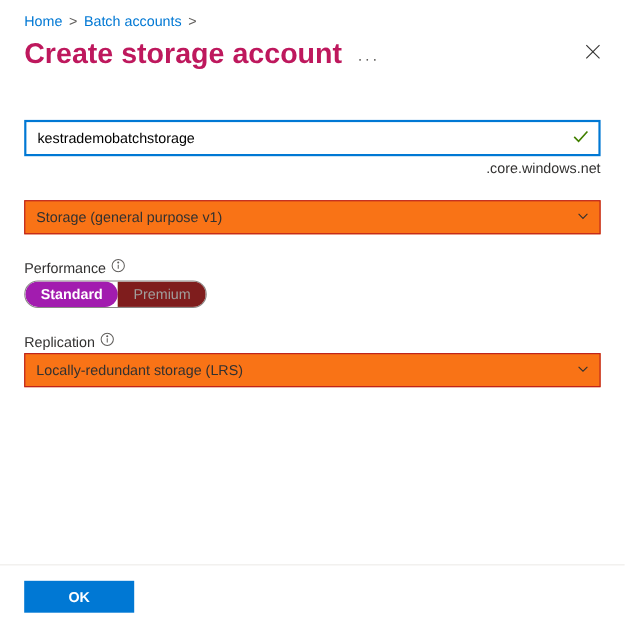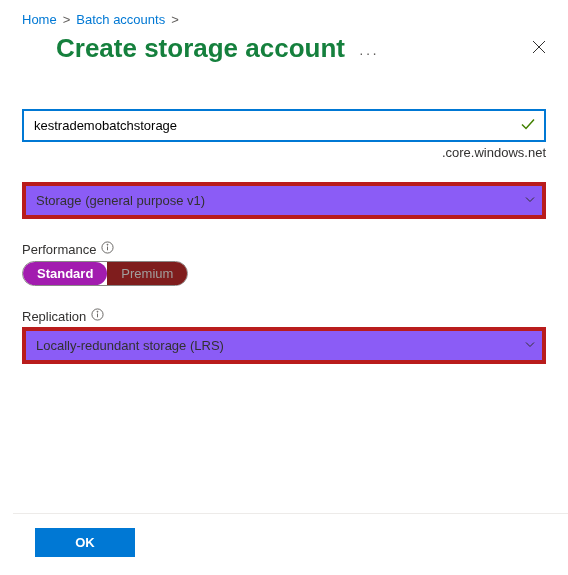--- a/index.html
+++ b/index.html
@@ -41,22 +41,21 @@
       margin-bottom: 45px;
     }
     .header-left {
       display: flex;
       align-items: center;
       gap: 14px;
     }
     h1 {
       font-size: 26px;
       font-weight: 600;
-      color: #15803d;
-      margin-left: 34px;
+      color: #be185d;
     }
     .ellipsis {
       color: #605e5c;
       letter-spacing: 2px;
       font-size: 14px;
       position: relative;
       top: 4px;
     }
     .close-icon {
       cursor: pointer;
@@ -112,24 +111,24 @@
       font-size: 13px;
       color: #323130;
       margin-top: 3px;
     }
     .select-wrapper {
       position: relative;
       margin-top: 3px;
     }
     .select-display {
       width: 100%;
-      border: 4px solid #b91c1c;
+      border: 1px solid #b91c1c;
       padding: 7px 30px 7px 10px;
       font-size: 13px;
-      background: #8b5cf6;
+      background: #f97316;
       cursor: pointer;
     }
     .chevron-down {
       position: absolute;
       right: 10px;
       top: 50%;
       transform: translateY(-50%);
       pointer-events: none;
     }
     .chevron-down svg {
@@ -153,21 +152,21 @@
     }
     .pill.selected {
       background: #a21caf;
       color: #fff;
       border-radius: 14px;
       font-weight: 600;
     }
     .footer {
       position: absolute;
       bottom: 0;
-      left: 13px;
+      left: 0;
       right: 0;
       padding: 14px 22px 18px 22px;
       border-top: 1px solid #edebe9;
     }
     .ok-button {
       background: #0078d4;
       color: #fff;
       border: none;
       padding: 7px 38px;
       font-size: 13px;

